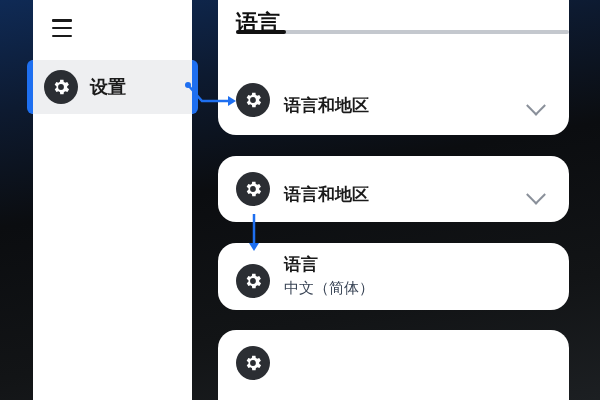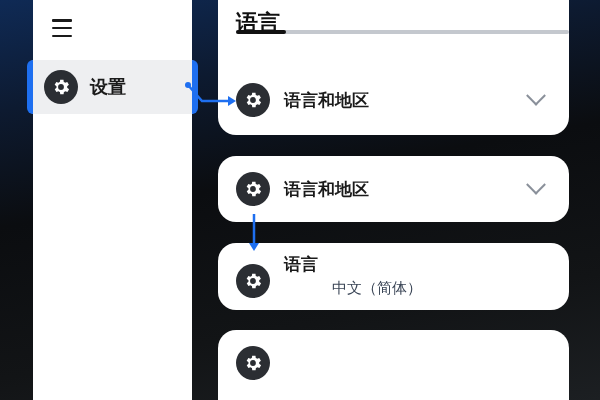--- a/index.html
+++ b/index.html
@@ -40,26 +40,26 @@
   .card-title {
     position: absolute; left: 18px; top: 28px; font-size: 22px; font-weight: bold; color: #111;
   }
   .progress {
     position: absolute; left: 18px; top: 50px; width: 333px; height: 4px;
     background: #c4c8ce; border-radius: 2px;
   }
   .progress-fill { height: 4px; width: 51px; background: #111; border-radius: 2px; }
 
   .row {
-    position: absolute; left: 18px; right: 26px; display: flex; align-items: center;
+    position: absolute; left: 18px; right: 26px; display: flex; align-items: flex-end;
   }
   .row .text { margin-left: 14px; font-size: 17px; font-weight: bold; color: #1a1a1a; }
   .row .text2 { margin-left: 14px; display: flex; flex-direction: column; }
   .row .text2 .t { font-size: 17px; font-weight: bold; color: #1a1a1a; }
-  .row .text2 .s { font-size: 15px; color: #3a4556; margin-top: 3px; margin-left: 48px; }
+  .row .text2 .s { font-size: 15px; color: #3a4556; margin-top: 3px; }
   .chev {
     margin-left: auto; width: 14px; height: 14px;
     border-right: 2.5px solid #8a909a; border-bottom: 2.5px solid #8a909a;
     transform: rotate(45deg) translate(-3px, -3px); cursor: pointer;
   }
   .card2 { top: 156px; height: 66px; }
   .card3 { top: 243px; height: 67px; }
   .card4 { top: 330px; height: 90px; }
 
   .connector { position: absolute; pointer-events: none; }

